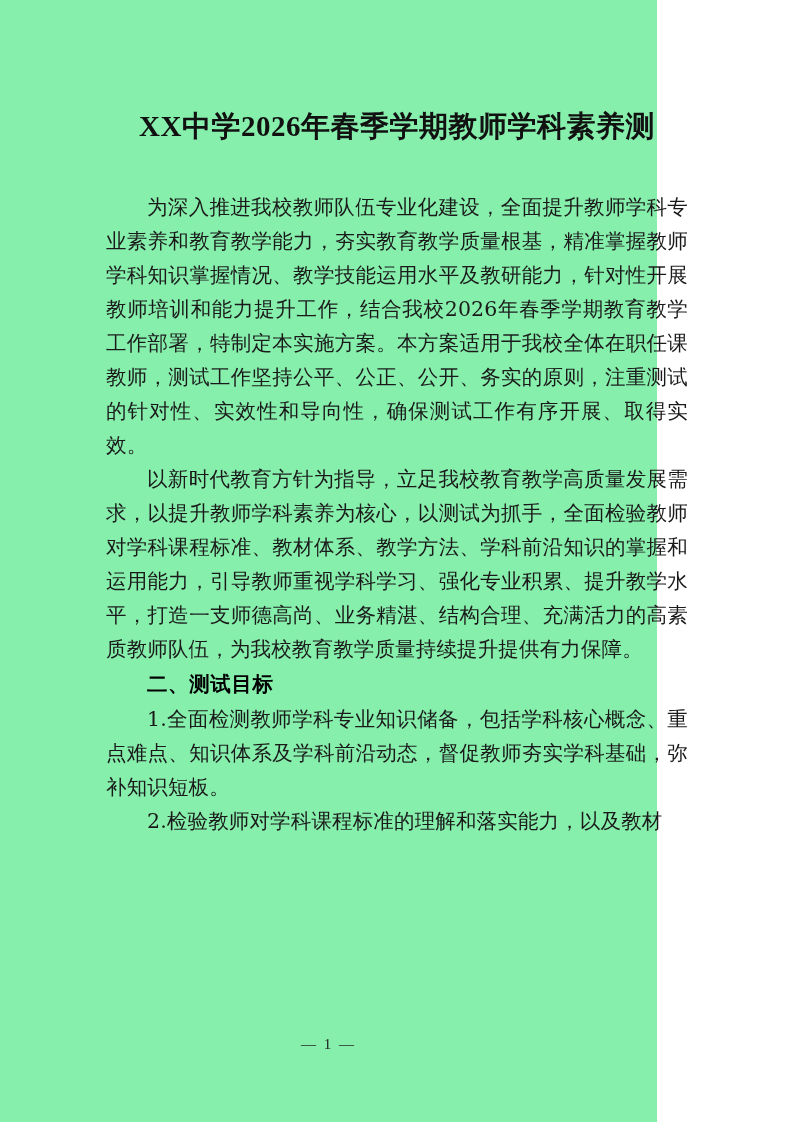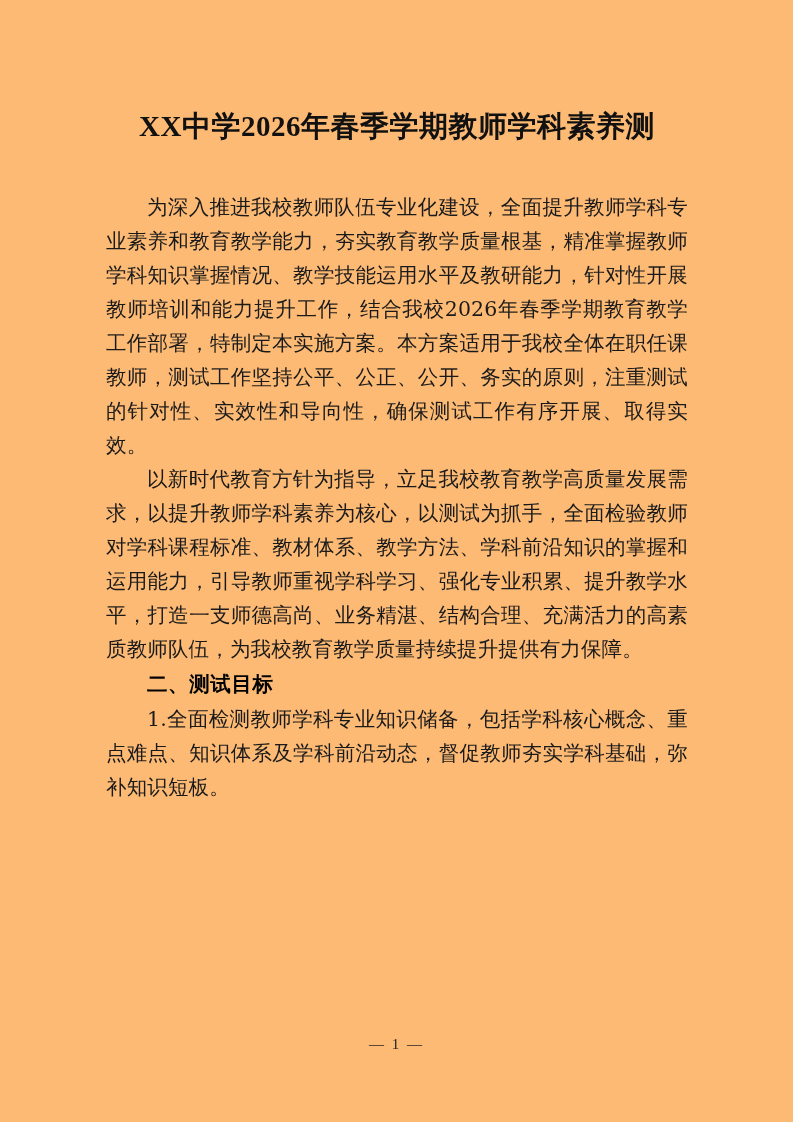--- a/index.html
+++ b/index.html
@@ -14,23 +14,23 @@
     overflow: hidden;
     font-family: "DejaVu Serif", "Liberation Serif", serif;
     color: #000000;
     -webkit-font-smoothing: antialiased;
   }
 
   .page {
     position: absolute;
     left: 0;
     top: 0;
-    width: 793px;
+    width: 657px;
     height: 1122px;
-    background: #fdba74;
+    background: #86efac;
     box-sizing: border-box;
   }
 
   
   .content {
     position: absolute;
     left: 106px;
     top: 104px;
     width: 582px;
   }
@@ -106,18 +106,19 @@
     </h1>
 
     <div class="title-spacer"></div>
 
     <p class="para">为深入推进我校教师队伍专业化建设，全面提升教师学科专业素养和教育教学能力，夯实教育教学质量根基，精准掌握教师学科知识掌握情况、教学技能运用水平及教研能力，针对性开展教师培训和能力提升工作，结合我校2026年春季学期教育教学工作部署，特制定本实施方案。本方案适用于我校全体在职任课教师，测试工作坚持公平、公正、公开、务实的原则，注重测试的针对性、实效性和导向性，确保测试工作有序开展、取得实效。</p>
 
     <p class="para">以新时代教育方针为指导，立足我校教育教学高质量发展需求，以提升教师学科素养为核心，以测试为抓手，全面检验教师对学科课程标准、教材体系、教学方法、学科前沿知识的掌握和运用能力，引导教师重视学科学习、强化专业积累、提升教学水平，打造一支师德高尚、业务精湛、结构合理、充满活力的高素质教师队伍，为我校教育教学质量持续提升提供有力保障。</p>
 
     <h2 class="heading">二、测试目标</h2>
     <p class="para numbered">1.全面检测教师学科专业知识储备，包括学科核心概念、重点难点、知识体系及学科前沿动态，督促教师夯实学科基础，弥补知识短板。</p>
+    <p class="para numbered">2.检验教师对学科课程标准的理解和落实能力，以及教材</p>
 
   </div>
 
   <div class="footer">— 1 —</div>
 
 </div>
 
 </body></html>

